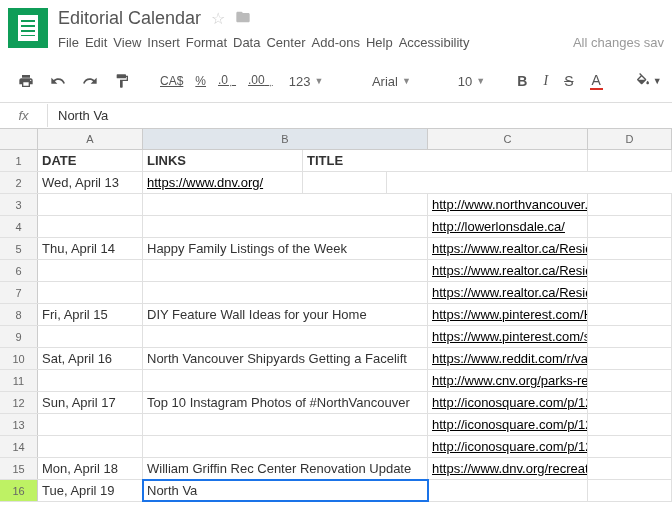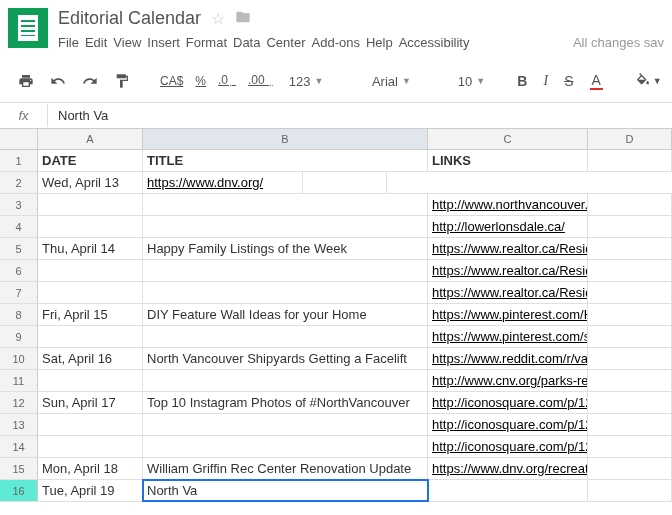--- a/index.html
+++ b/index.html
@@ -29,21 +29,21 @@
 .corner { width: 38px; border-right: 1px solid #ccc; }
 .col-h { text-align: center; font-size: 11px; color: #666; padding: 4px 0; border-right: 1px solid #ccc; background: #f3f3f3; }
 .col-a { width: 105px; }
 .col-b { width: 285px; }
 .col-c { width: 160px; }
 .col-d { width: 84px; }
 .selected-col { background: #e0e6ec; }
 .rows { }
 .row { display: flex; border-bottom: 1px solid #e0e0e0; height: 22px; align-items: stretch; }
 .row-h { width: 38px; text-align: center; font-size: 11px; color: #666; background: #f3f3f3; border-right: 1px solid #ccc; display: flex; align-items: center; justify-content: center; }
-.selected-row { background: #5eead4; }
+.selected-row { background: #bef264; }
 .cell { border-right: 1px solid #e0e0e0; padding: 3px 4px; font-size: 13px; white-space: nowrap; overflow: hidden; display: flex; align-items: center; }
 .bold { font-weight: bold; }
 .link { color: #000000; text-decoration: underline; }
 .active-cell { outline: 2px solid #1a73e8; outline-offset: -1px; background: #fff; }
 svg.icon { width: 16px; height: 16px; fill: #555; }
 .underline-a { border-bottom: 2px solid #d93025; padding: 0 2px; }
 </style>
 </head>
 <body>
 
@@ -143,22 +143,22 @@
     <div class="corner"></div>
     <div class="col-h col-a">A</div>
     <div class="col-h col-b selected-col">B</div>
     <div class="col-h col-c">C</div>
     <div class="col-h col-d">D</div>
   </div>
   <div class="rows">
     <div class="row">
         <div class="row-h">1</div>
         <div class="cell col-a bold">DATE</div>
+        <div class="cell col-c bold">LINKS</div>
         <div class="cell col-b bold">TITLE</div>
-        <div class="cell col-c bold">LINKS</div>
         <div class="cell col-d"></div>
       </div>
     <div class="row">
         <div class="row-h">2</div>
         <div class="cell col-a">Wed, April 13</div>
         <div class="cell col-c link">https://www.dnv.org/</div>
         <div class="cell col-d"></div>
       </div>
     <div class="row">
         <div class="row-h">3</div>

